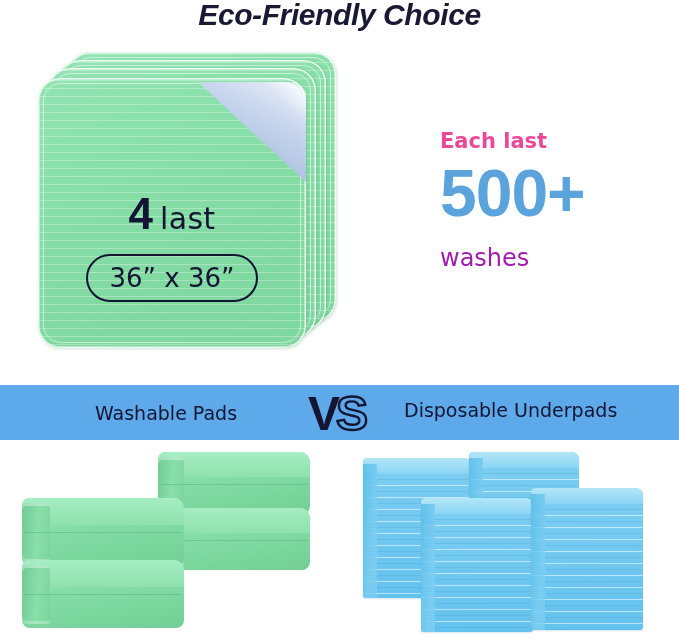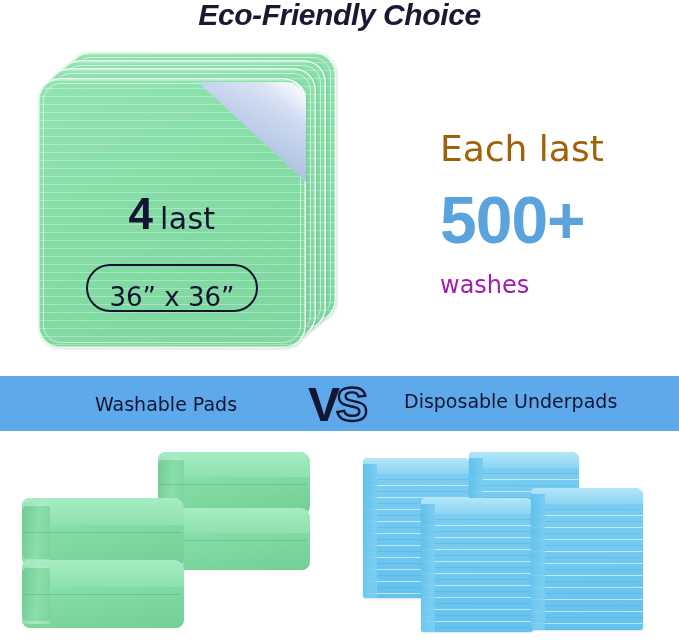--- a/index.html
+++ b/index.html
@@ -149,79 +149,79 @@
   }
   .pack-word {
     font-family: "DejaVu Sans", sans-serif;
     font-weight: normal;
     font-size: 30px;
     line-height: 1;
     letter-spacing: 0.3px;
     color: #141433;
   }
   .size-pill {
-    margin: 28px auto 0 auto;
+    margin: 18px auto 0 auto;
     width: 168px;
     height: 44px;
     border: 2px solid #141433;
     border-radius: 24px;
     display: flex;
-    align-items: flex-end;
+    align-items: center;
     justify-content: center;
   }
   .size-text {
     font-family: "DejaVu Sans", sans-serif;
     font-size: 26px;
     letter-spacing: 0px;
     color: #141433;
     line-height: 1;
     white-space: nowrap;
   }
 
   
   .claim {
     position: absolute;
     left: 440px;
     top: 88px;
     width: 230px;
   }
   .claim-top {
     font-family: "DejaVu Sans", sans-serif;
-    font-size: 36px;
-    font-weight: normal;
-    color: #a16207;
+    font-size: 21px;
+    font-weight: bold;
+    color: #ec4899;
     line-height: 1.05;
     letter-spacing: 0px;
     white-space: nowrap;
   }
   .claim-big {
     font-family: "Liberation Sans", sans-serif;
     font-size: 66px;
     font-weight: bold;
     color: #5aa3dc;
     line-height: 1.0;
     letter-spacing: -1px;
-    margin-top: 19px;
+    margin-top: 8px;
     white-space: nowrap;
   }
   .claim-bottom {
     font-family: "DejaVu Sans", sans-serif;
     font-size: 24px;
     font-weight: normal;
     color: #a21caf;
     line-height: 1.05;
     margin-top: 20px;
     white-space: nowrap;
   }
 
   
   .vs-banner {
     position: absolute;
     left: 0;
-    top: 376px;
+    top: 385px;
     width: 679px;
     height: 55px;
     background: #5da9e9;
   }
   .vs-label-left {
     position: absolute;
     left: 95px;
     top: 0;
     height: 55px;
     display: flex;

